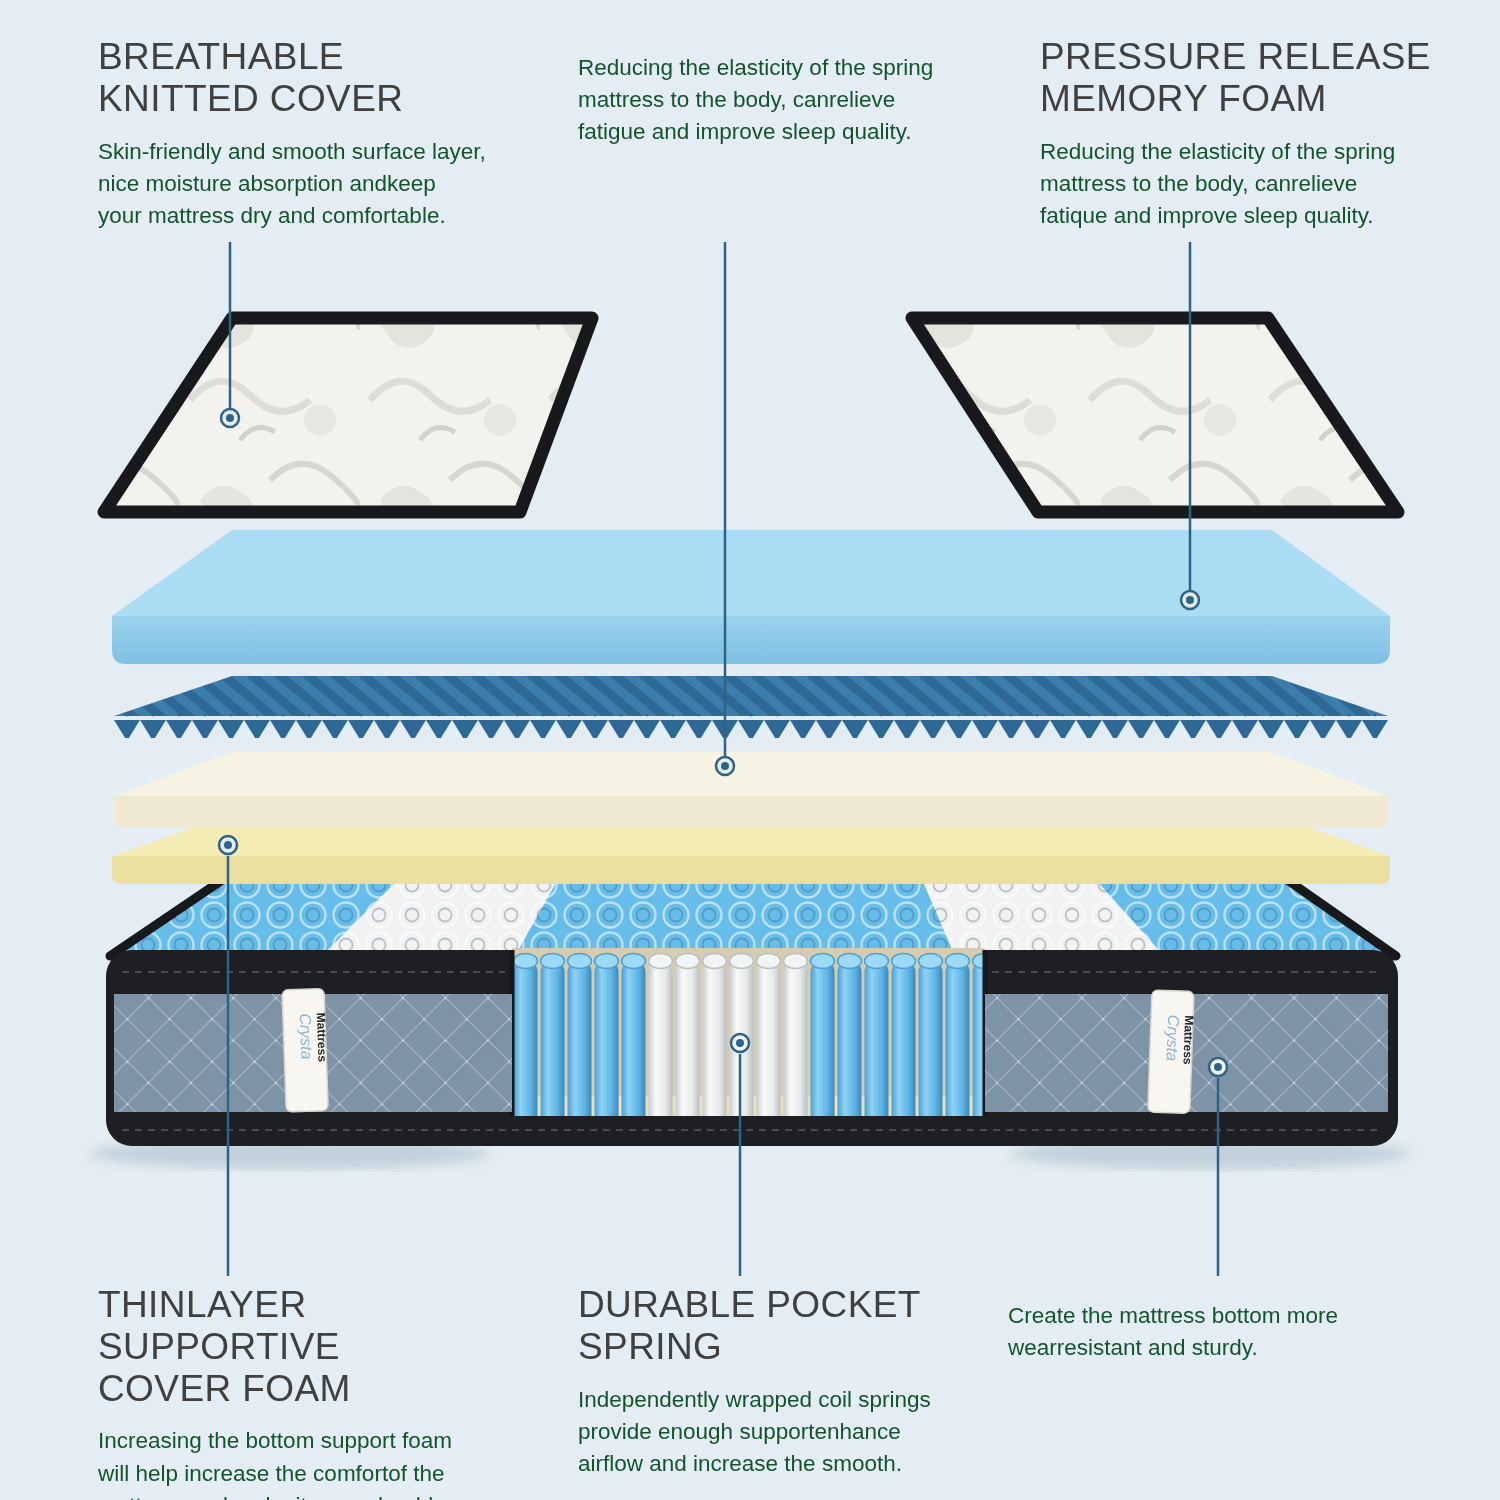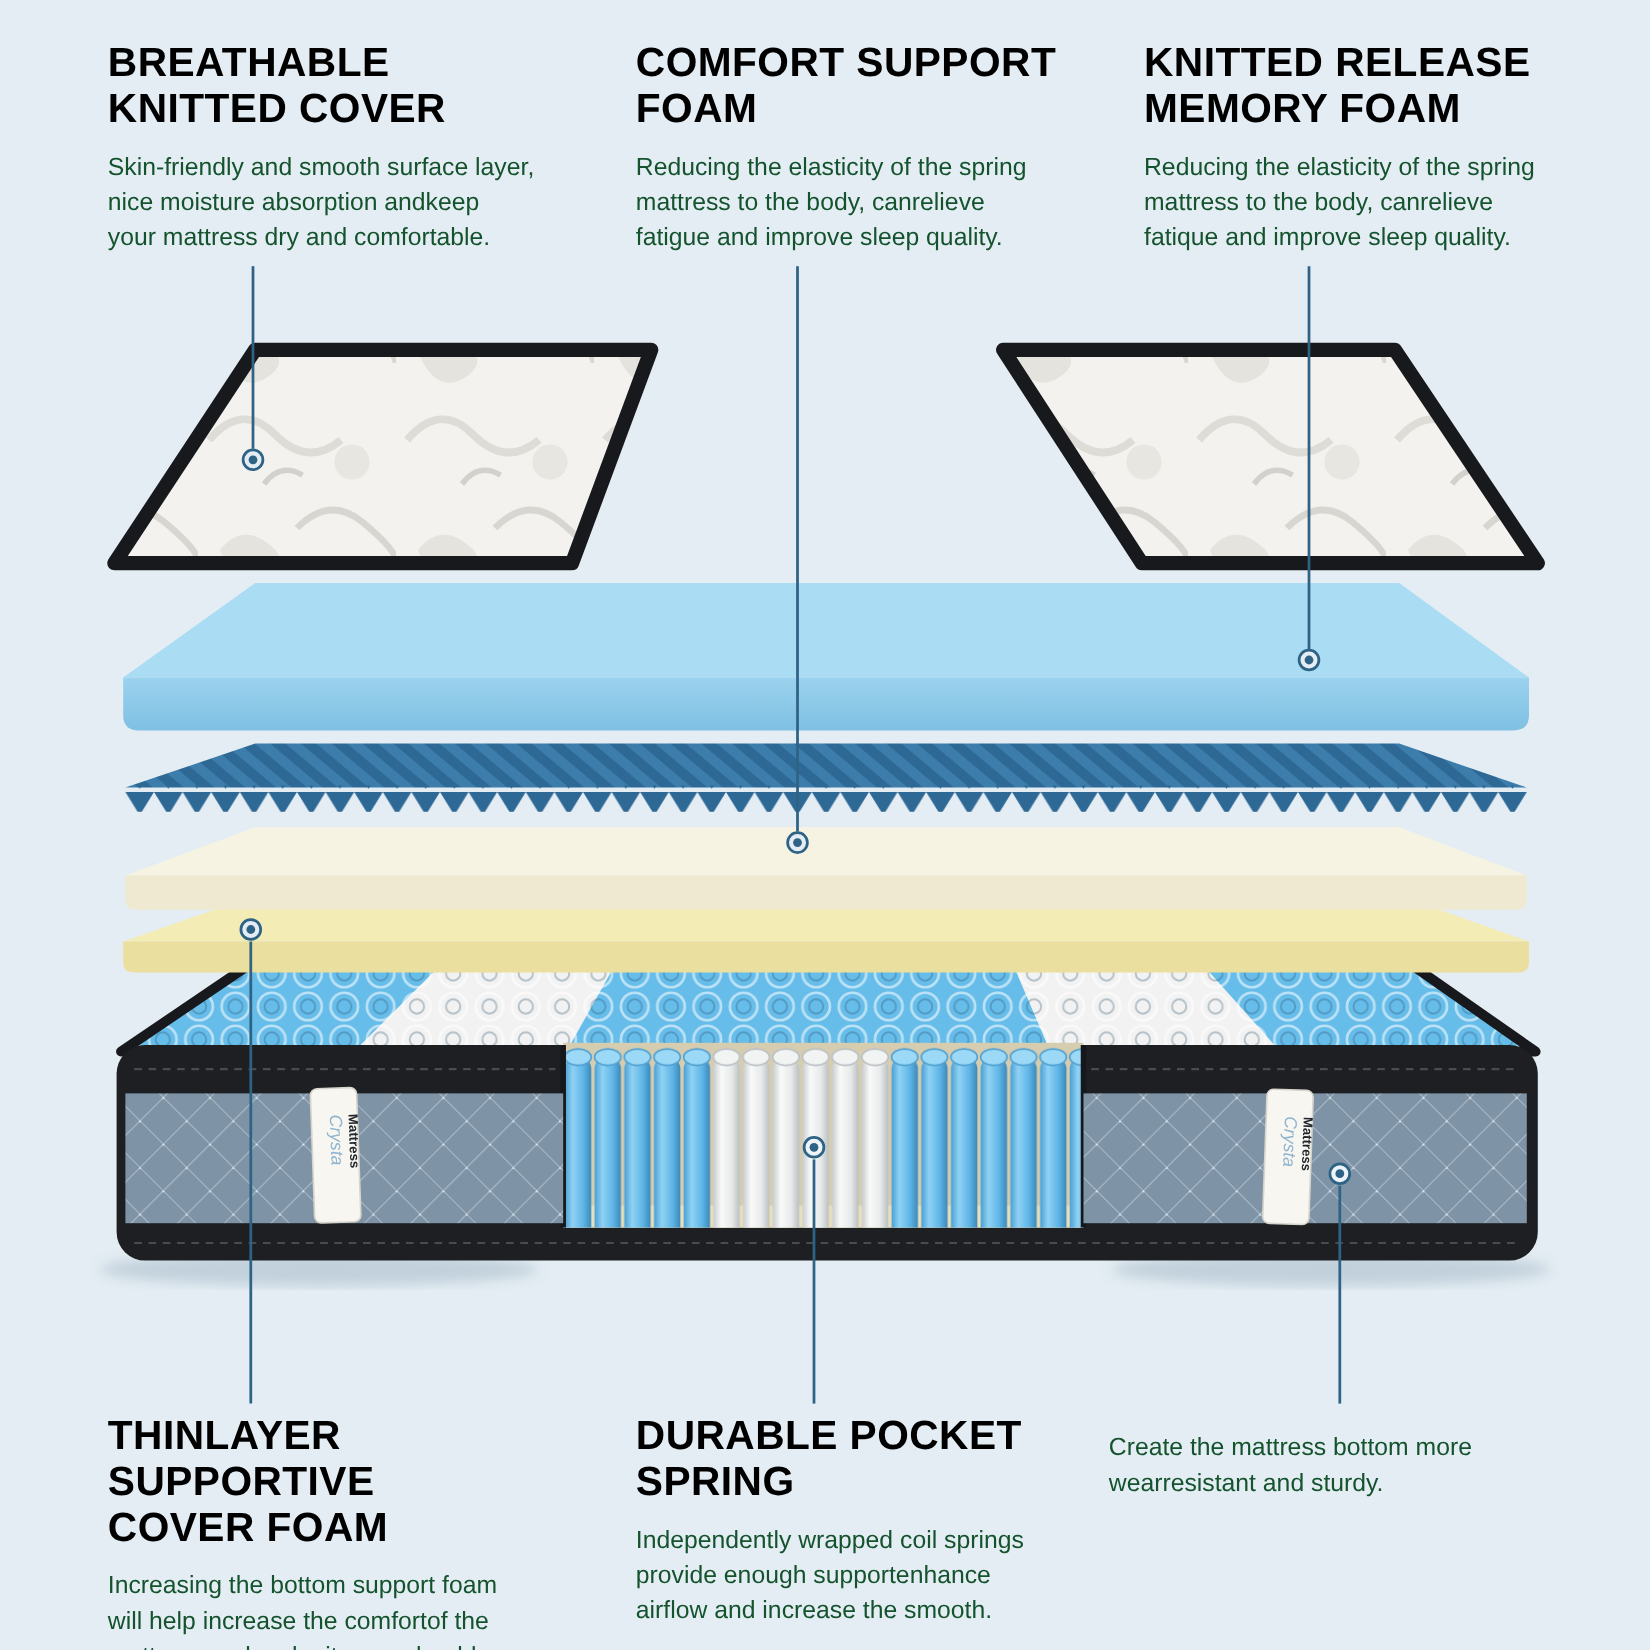--- a/index.html
+++ b/index.html
@@ -9,23 +9,23 @@
     background:#e4edf3;
     font-family:"Liberation Sans", sans-serif;
     overflow:hidden;
   }
   .art{position:absolute;left:0;top:0;z-index:1;}
   .callout{position:absolute;z-index:2;width:440px;}
   .callout h2{
     margin:0;
     font-size:37px;
     line-height:1.13;
-    font-weight:700;
+    font-weight:400;
     letter-spacing:0.4px;
-    color:#000000;
+    color:#404040;
     white-space:pre-line;
   }
   .callout p{
     margin:16px 0 0 0;
     font-size:22.5px;
     line-height:1.43;
     color:#14532d;
     white-space:pre-line;
   }
   .c-top-1{left:98px;top:36px;}
@@ -212,28 +212,26 @@
   </svg>
 
   <div class="callout c-top-1">
     <h2>BREATHABLE
 KNITTED COVER</h2>
     <p>Skin-friendly and smooth surface layer,
 nice moisture absorption andkeep
 your mattress dry and comfortable.</p>
   </div>
   <div class="callout c-top-2">
-    <h2>COMFORT SUPPORT
-FOAM</h2>
     <p>Reducing the elasticity of the spring
 mattress to the body, canrelieve
 fatigue and improve sleep quality.</p>
   </div>
   <div class="callout c-top-3">
-    <h2>KNITTED RELEASE
+    <h2>PRESSURE RELEASE
 MEMORY FOAM</h2>
     <p>Reducing the elasticity of the spring
 mattress to the body, canrelieve
 fatique and improve sleep quality.</p>
   </div>
 
   <div class="callout c-bot-1">
     <h2>THINLAYER SUPPORTIVE
 COVER FOAM</h2>
     <p>Increasing the bottom support foam

